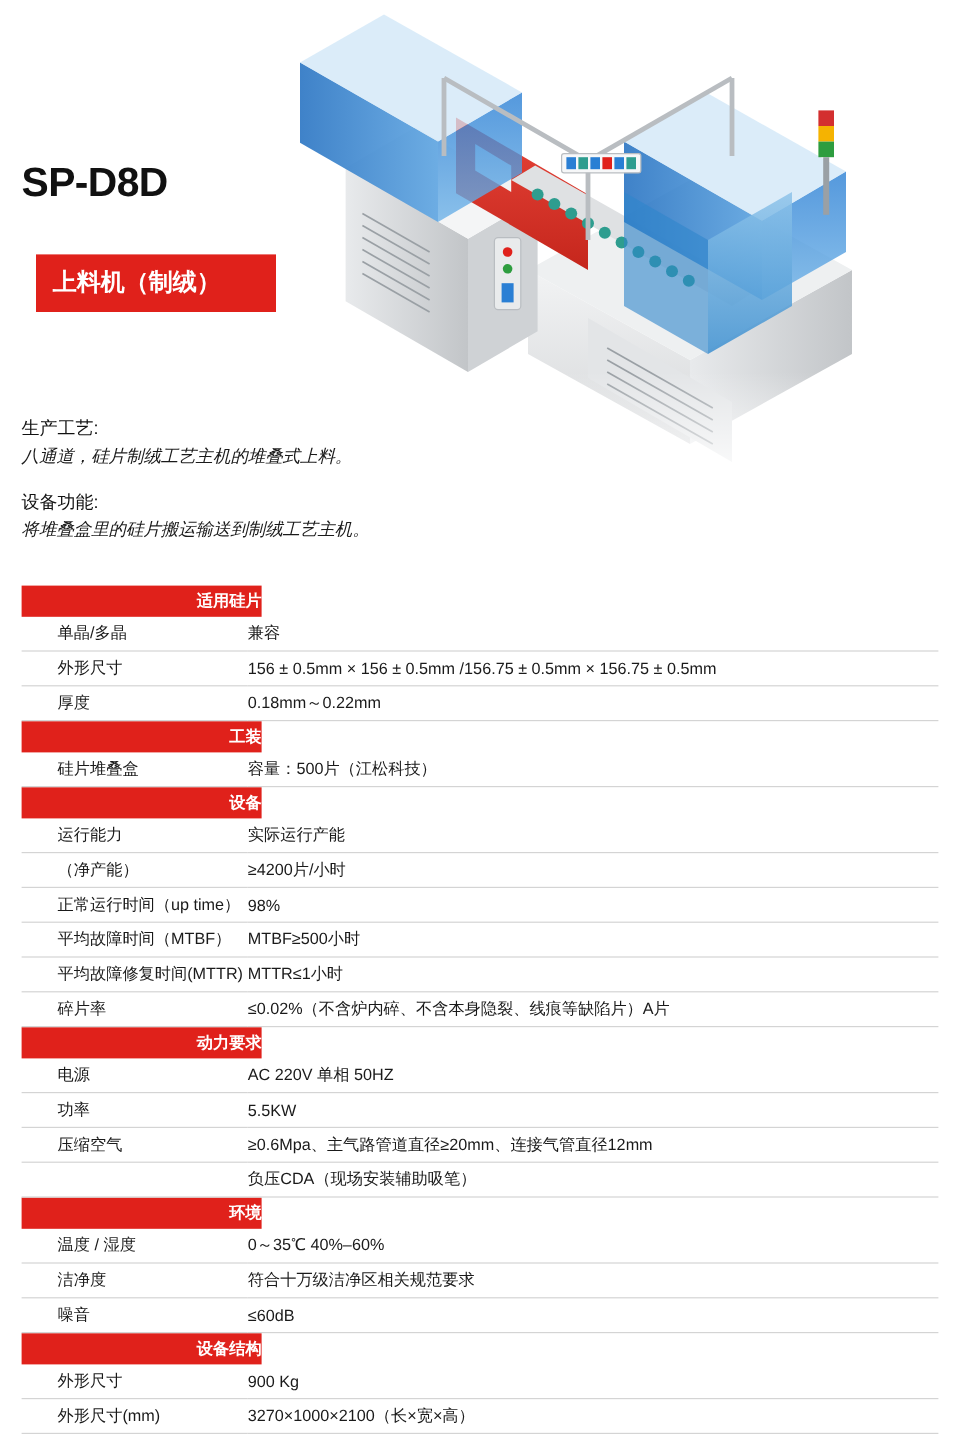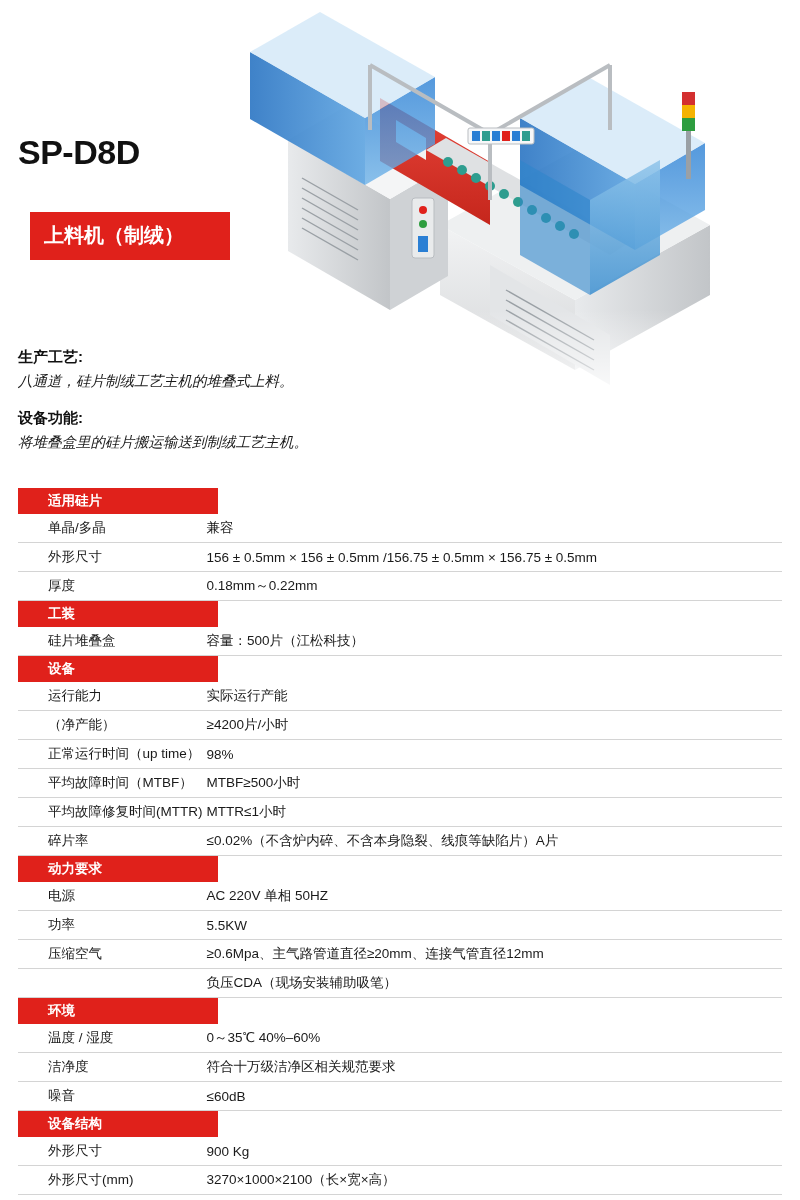--- a/index.html
+++ b/index.html
@@ -58,21 +58,21 @@
   }
 
   .desc-block {
     position: absolute;
     left: 18px;
     top: 348px;
     width: 520px;
   }
   .desc-head {
     font-size: 15px;
-    font-weight: bold;
+    font-weight: normal;
     color: #111;
     margin: 0 0 4px 0;
   }
   .desc-text {
     font-size: 14.5px;
     color: #1a1a1a;
     margin: 0 0 16px 0;
     line-height: 1.5;
     font-style: italic;
   }
@@ -91,20 +91,21 @@
     border: none;
   }
   .section-bar {
     background: #e0211b;
     color: #fff;
     font-weight: bold;
     font-size: 13.5px;
     padding: 4px 0 4px 30px;
     width: 200px;
     box-sizing: border-box;
+    text-align: right;
   }
   .section-row td {
     border-bottom: 1px solid #d4d4d4;
   }
   .spec-table td.label {
     width: 152px;
     padding: 5px 4px 5px 30px;
     border-bottom: 1px solid #d4d4d4;
     vertical-align: middle;
     white-space: nowrap;

